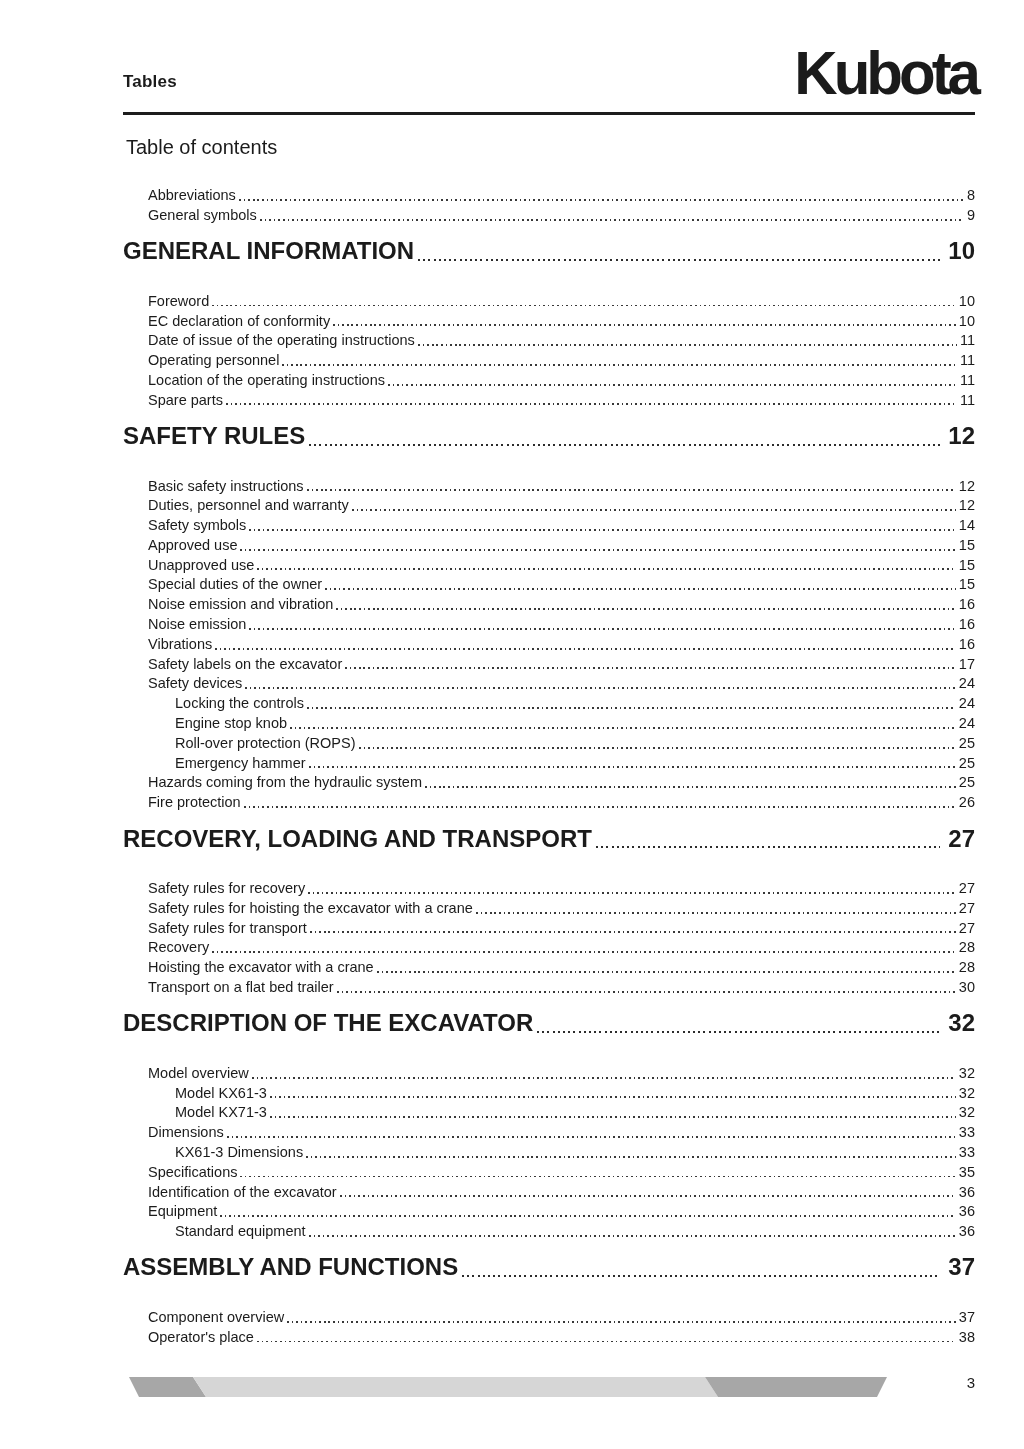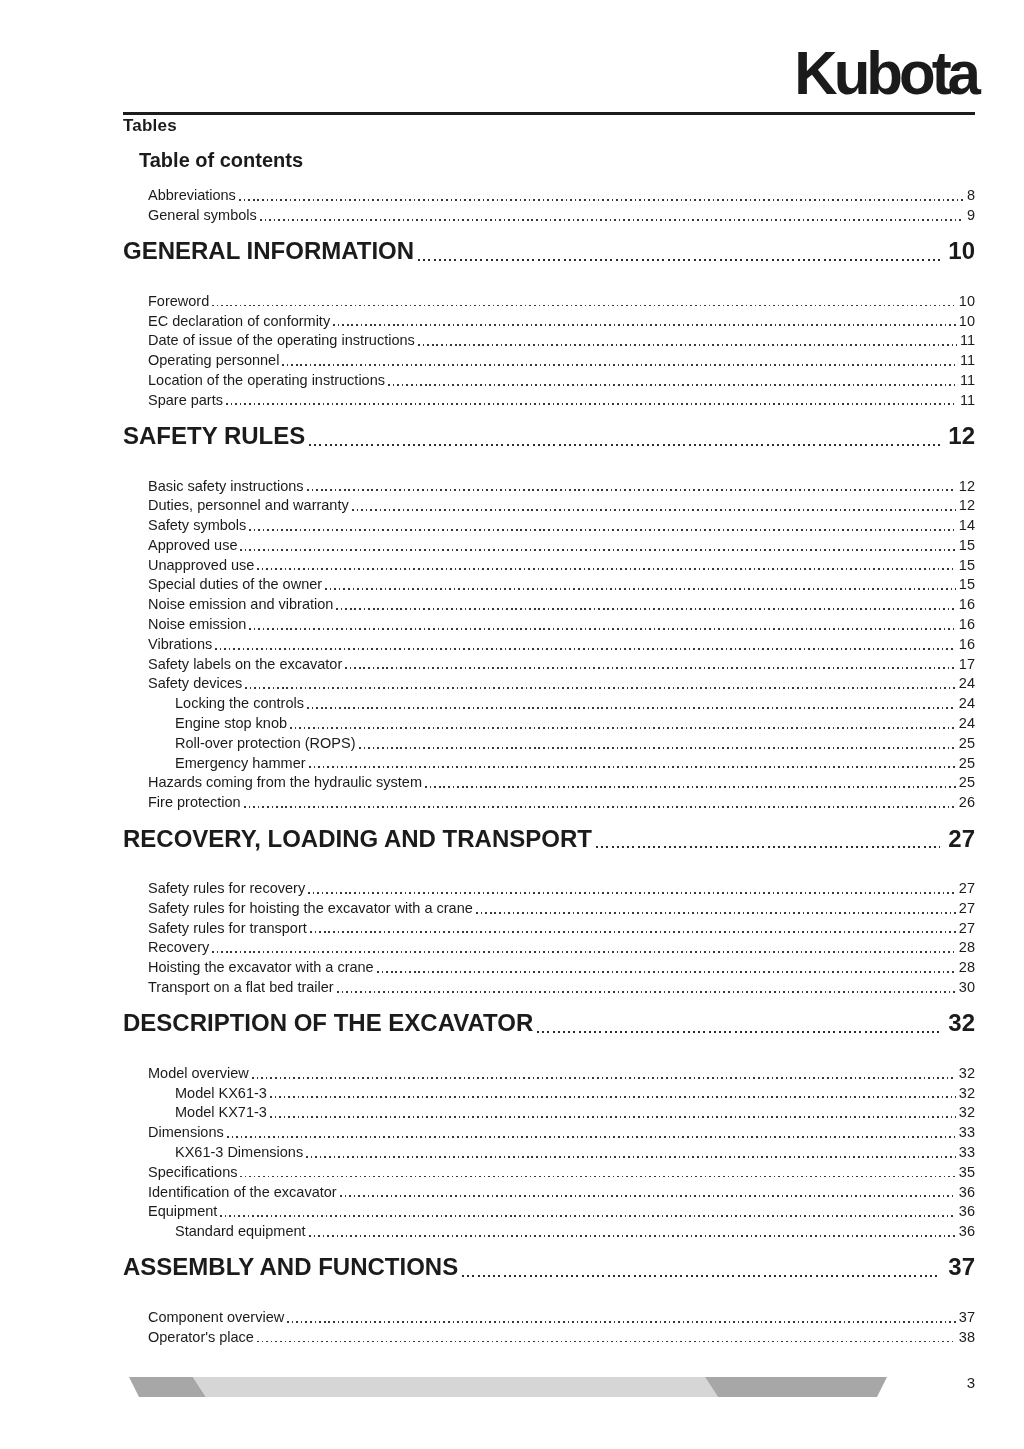--- a/index.html
+++ b/index.html
@@ -7,34 +7,34 @@
     position:relative;
     width:1024px;height:1449px;
     background:#ffffff;
     font-family:"Liberation Sans","DejaVu Sans",sans-serif;
     color:#1b1b1b;
     overflow:hidden;
     margin:0 auto;
   }
   .doc-title{
     position:absolute;left:123px;top:72px;
-    font-size:17px;font-weight:bold;letter-spacing:0.2px;margin-top:44px;
+    font-size:17px;font-weight:bold;letter-spacing:0.2px;
   }
   .logo{
     position:absolute;right:47px;top:44px;
     font-size:60px;font-weight:900;letter-spacing:-4px;line-height:1;
     transform:scaleY(1.02);
   }
   .header-rule{
     position:absolute;left:123px;right:49px;top:112px;height:3px;
     background:#1c1c1c;
   }
   .toc-title{
-    position:absolute;left:123px;top:133px;margin:16px;
-    font-size:20px;font-weight:bold;
+    position:absolute;left:123px;top:133px;margin:3px;
+    font-size:20px;font-weight:normal;
   }
   .toc{
     position:absolute;left:123px;right:49px;top:184px;
   }
   .row{display:flex;align-items:flex-end;}
   .entry{
     height:19.8px;font-size:14.5px;line-height:1.15;
   }
   .entry.indent1{padding-left:25px;}
   .entry.indent2{padding-left:52px;justify-content:flex-end;}

